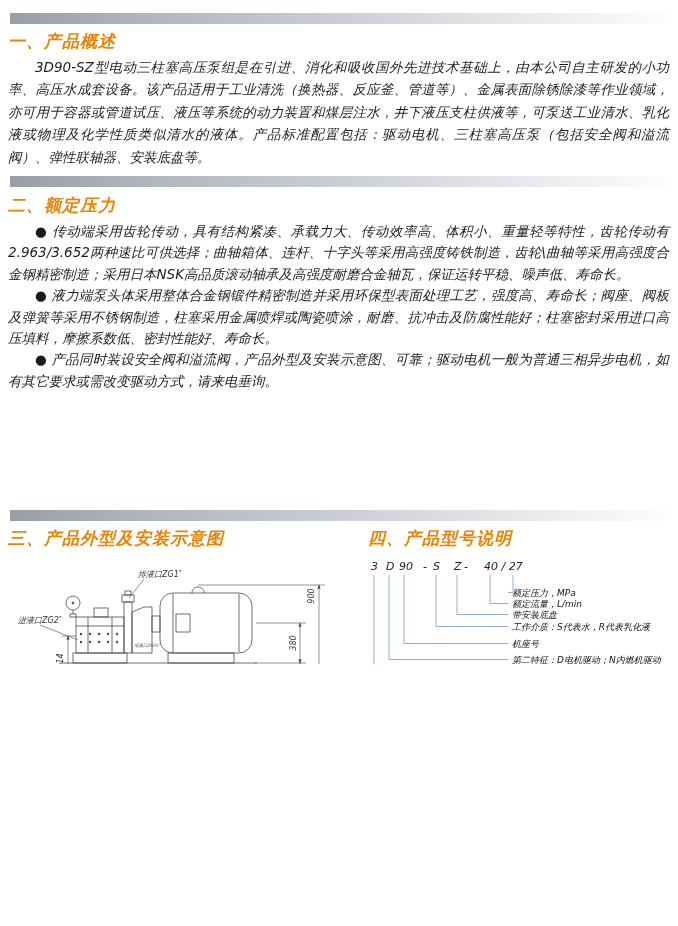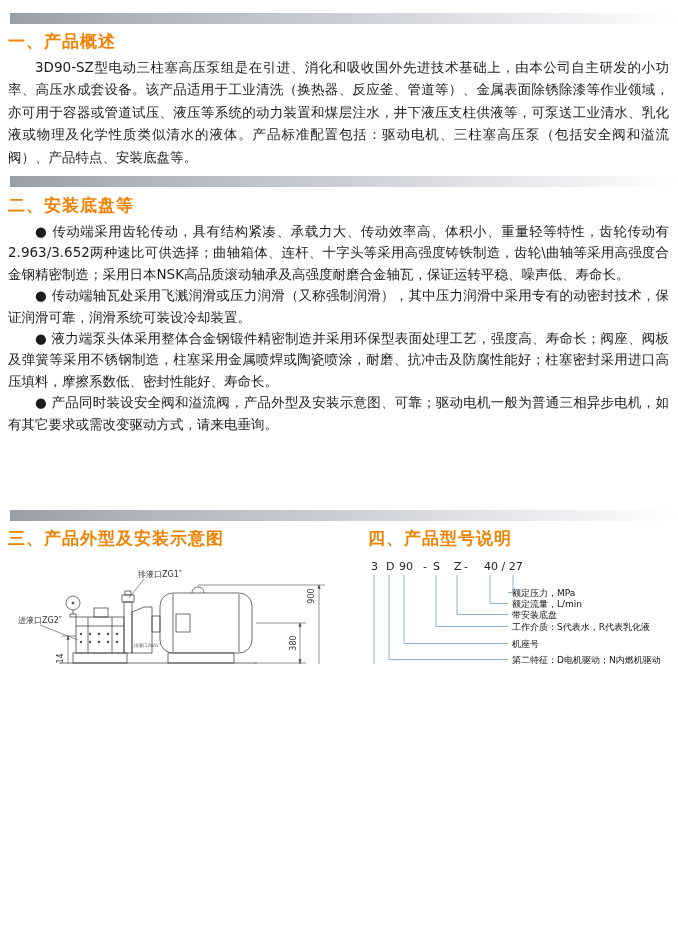--- a/index.html
+++ b/index.html
@@ -1,17 +1,17 @@
 <!DOCTYPE html>
 <html><head>
 <meta charset="utf-8">
 <style>
   html,body{margin:0;padding:0;background:#fff;}
   #page{position:relative;width:678px;height:664px;background:#fff;overflow:hidden;
-        font-family:"DejaVu Sans",sans-serif;color:#1c1c1c;}
+        font-family:"DejaVu Sans",sans-serif;color:#1c1c1c;font-style:italic;}
   .abs{position:absolute;}
   .bar{position:absolute;left:10px;width:668px;height:11px;
        background:linear-gradient(90deg,#989da7 0%,#aeb3bb 18%,#c6cad1 45%,#e2e4e8 72%,#f7f8f9 93%,#ffffff 100%);}
   .section-title{position:absolute;margin:0;font-size:17px;font-weight:bold;color:#f18101;letter-spacing:1px;white-space:nowrap;}
   .body-text{position:absolute;margin:0;font-size:13.5px;line-height:22.4px;text-align:justify;color:#1c1c1c;}
   .body-text p{margin:0;text-indent:2em;}
   .bullets{line-height:21.4px;}
   svg text{font-family:"DejaVu Sans",sans-serif;}
   .dwg-label{font-size:8px;fill:#333;}
   .dwg-dim{font-size:8px;fill:#333;}
@@ -23,27 +23,26 @@
 <body>
 
 <div id="page">
 
   <div class="bar" style="top:13px"></div>
   <div class="bar" style="top:176px"></div>
   <div class="bar" style="top:510px"></div>
 
   <h2 class="section-title" style="left:8px;top:30px">一、产品概述</h2>
   <div class="body-text" style="left:8px;top:56px;width:661px">
-    <p>3D90-SZ型电动三柱塞高压泵组是在引进、消化和吸收国外先进技术基础上，由本公司自主研发的小功率、高压水成套设备。该产品适用于工业清洗（换热器、反应釜、管道等）、金属表面除锈除漆等作业领域，亦可用于容器或管道试压、液压等系统的动力装置和煤层注水，井下液压支柱供液等，可泵送工业清水、乳化液或物理及化学性质类似清水的液体。产品标准配置包括：驱动电机、三柱塞高压泵（包括安全阀和溢流阀）、产品特点、安装底盘等。</p>
+    <p>3D90-SZ型电动三柱塞高压泵组是在引进、消化和吸收国外先进技术基础上，由本公司自主研发的小功率、高压水成套设备。该产品适用于工业清洗（换热器、反应釜、管道等）、金属表面除锈除漆等作业领域，亦可用于容器或管道试压、液压等系统的动力装置和煤层注水，井下液压支柱供液等，可泵送工业清水、乳化液或物理及化学性质类似清水的液体。产品标准配置包括：驱动电机、三柱塞高压泵（包括安全阀和溢流阀）、弹性联轴器、安装底盘等。</p>
   </div>
 
-  <h2 class="section-title" style="left:8px;top:194px">二、安装底盘等</h2>
+  <h2 class="section-title" style="left:8px;top:194px">二、额定压力</h2>
   <div class="body-text bullets" style="left:8px;top:221px;width:661px">
     <p>● 传动端采用齿轮传动，具有结构紧凑、承载力大、传动效率高、体积小、重量轻等特性，齿轮传动有2.963/3.652两种速比可供选择；曲轴箱体、连杆、十字头等采用高强度铸铁制造，齿轮\曲轴等采用高强度合金钢精密制造；采用日本NSK高品质滚动轴承及高强度耐磨合金轴瓦，保证运转平稳、噪声低、寿命长。</p>
-    <p>● 传动端轴瓦处采用飞溅润滑或压力润滑（又称强制润滑），其中压力润滑中采用专有的动密封技术，保证润滑可靠，润滑系统可装设冷却装置。</p>
     <p>● 液力端泵头体采用整体合金钢锻件精密制造并采用环保型表面处理工艺，强度高、寿命长；阀座、阀板及弹簧等采用不锈钢制造，柱塞采用金属喷焊或陶瓷喷涂，耐磨、抗冲击及防腐性能好；柱塞密封采用进口高压填料，摩擦系数低、密封性能好、寿命长。</p>
     <p>● 产品同时装设安全阀和溢流阀，产品外型及安装示意图、可靠；驱动电机一般为普通三相异步电机，如有其它要求或需改变驱动方式，请来电垂询。</p>
   </div>
 
   <h2 class="section-title" style="left:8px;top:527px">三、产品外型及安装示意图</h2>
   <h2 class="section-title" style="left:368px;top:527px">四、产品型号说明</h2>
 
   <svg class="abs" style="left:16px;top:560px" width="318" height="152" viewBox="0 0 318 152">
     <defs>
       <marker id="ar1" viewBox="0 0 8 8" refX="7" refY="4" markerWidth="7" markerHeight="7" orient="auto-start-reverse">

